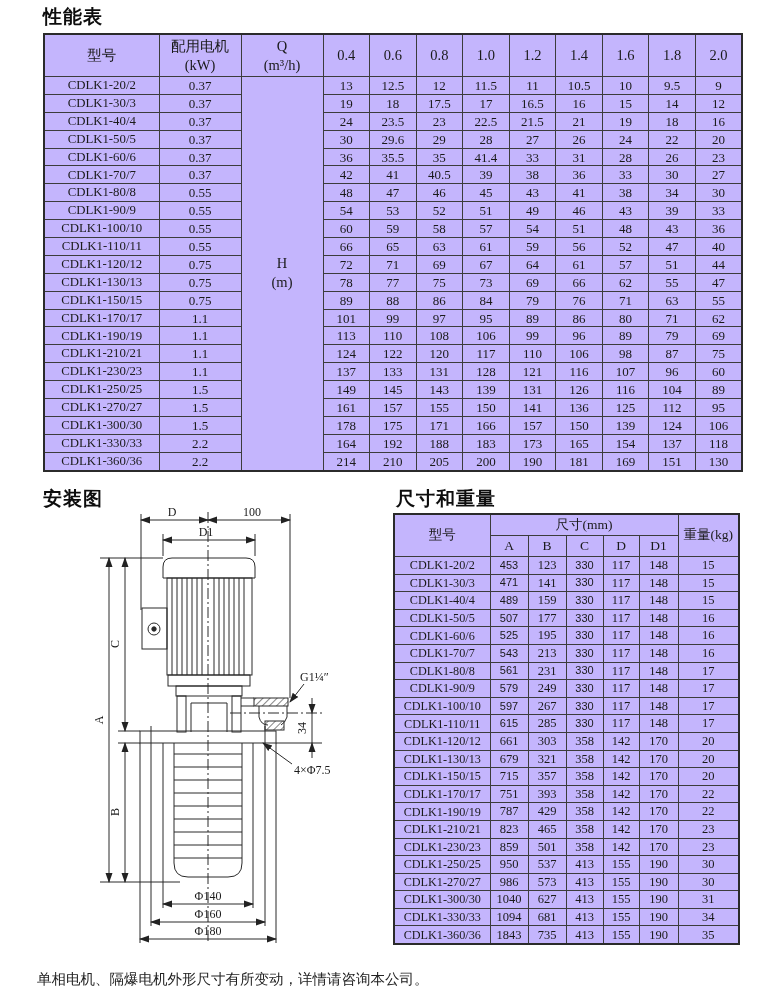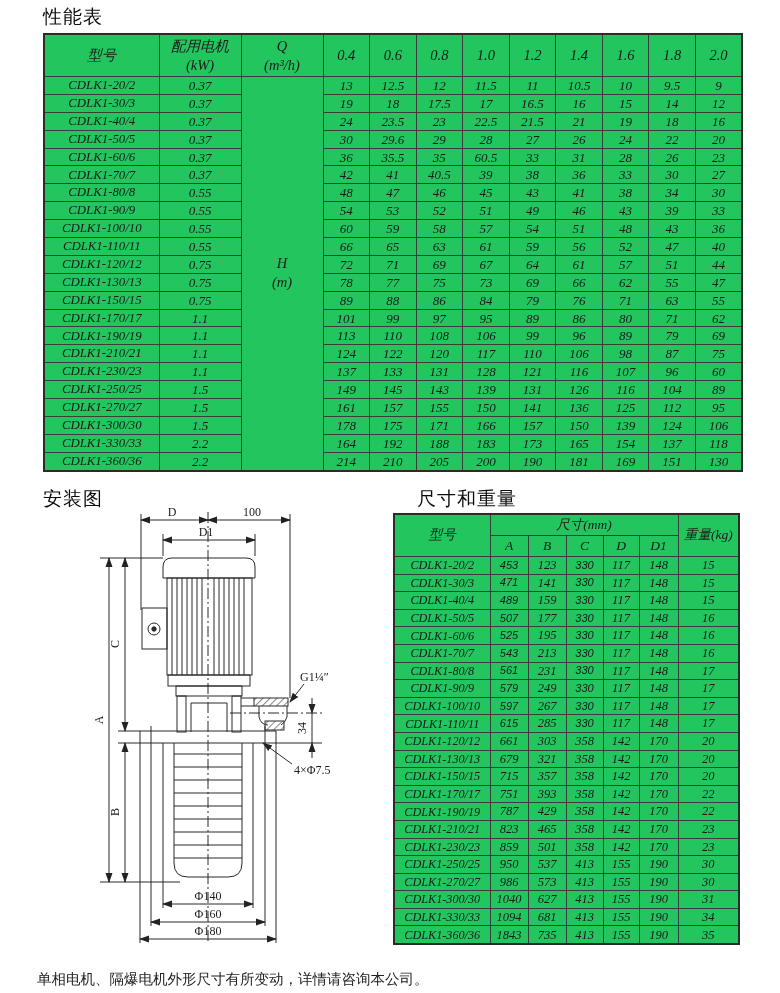--- a/index.html
+++ b/index.html
@@ -2,23 +2,23 @@
 <html><head>
 <meta charset="utf-8">
 <style>
   html,body{margin:0;padding:0;}
   body{
     width:780px;height:993px;position:relative;background:#fff;
     font-family:"Liberation Serif", serif;color:#1a1a1a;overflow:hidden;
   }
   .sec-title{
     position:absolute;font-family:"Liberation Sans", sans-serif;
-    font-weight:normal;font-size:19px;color:#0d0d0d;letter-spacing:1px;text-align:center;
+    font-weight:bold;font-size:19px;color:#0d0d0d;letter-spacing:1px;text-align:center;
   }
-  table{border-collapse:collapse;table-layout:fixed;background:#22c55e;font-style:italic;}
+  table{border-collapse:collapse;table-layout:fixed;background:#c4b5fd;}
   th,td{
     border:1px solid #3c3c3c;text-align:center;vertical-align:middle;
     padding:0;font-weight:normal;overflow:hidden;white-space:nowrap;
   }
   .perf{position:absolute;left:43px;top:33px;width:700px;border:2px solid #2b2b2b;}
   .perf th{height:41px;font-size:14.5px;line-height:1.25;}
   .perf td{height:16.9px;font-size:13px;line-height:1;}
   .perf td.mod{font-size:12.8px;}
   .qcell div{line-height:1.3;font-size:14.5px;}
   .dims{position:absolute;left:393px;top:513px;width:345px;border:2px solid #2b2b2b;}
@@ -32,21 +32,21 @@
   .footnote{
     position:absolute;left:37px;top:950px;font-size:14.5px;
     font-family:"Liberation Sans", sans-serif;color:#222;margin-top:20px;
   }
 </style>
 </head>
 <body>
 
 <div class="sec-title" style="left:43px;top:4px;">性能表</div>
 <div class="sec-title" style="left:43px;top:486px;">安装图</div>
-<div class="sec-title" style="left:396px;top:486px;margin-left:21px;">尺寸和重量</div>
+<div class="sec-title" style="left:396px;top:486px;">尺寸和重量</div>
 
 <table class="perf">
   <colgroup>
     <col style="width:115px">
       <col style="width:82px">
       <col style="width:82px">
   </colgroup>
   <thead>
     <tr id="perf-header-row">
       <th>型号</th>
@@ -125,21 +125,21 @@
         <td>24</td>
         <td>22</td>
         <td>20</td>
       </tr>
       <tr>
         <td class="mod">CDLK1-60/6</td>
         <td>0.37</td>
         <td>36</td>
         <td>35.5</td>
         <td>35</td>
-        <td>60.5</td>
+        <td>41.4</td>
         <td>33</td>
         <td>31</td>
         <td>28</td>
         <td>26</td>
         <td>23</td>
       </tr>
       <tr>
         <td class="mod">CDLK1-70/7</td>
         <td>0.37</td>
         <td>42</td>

